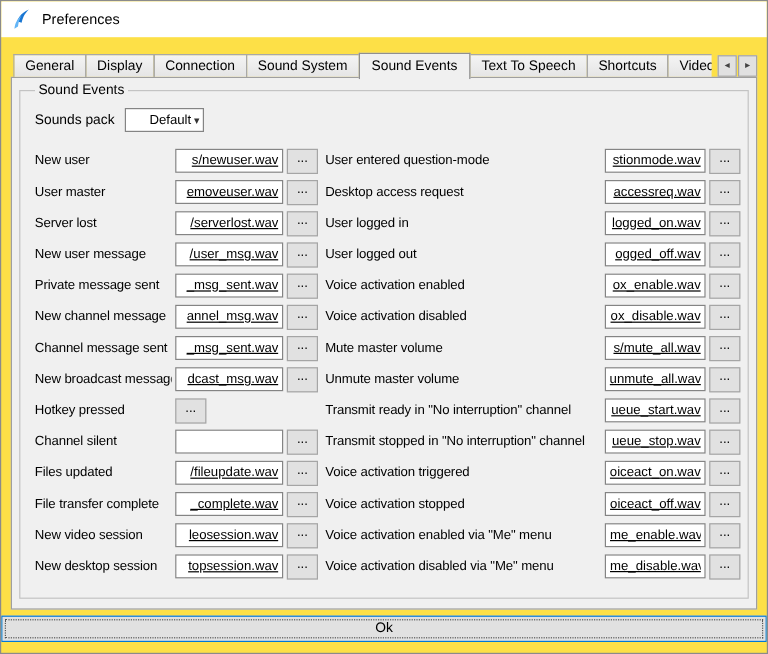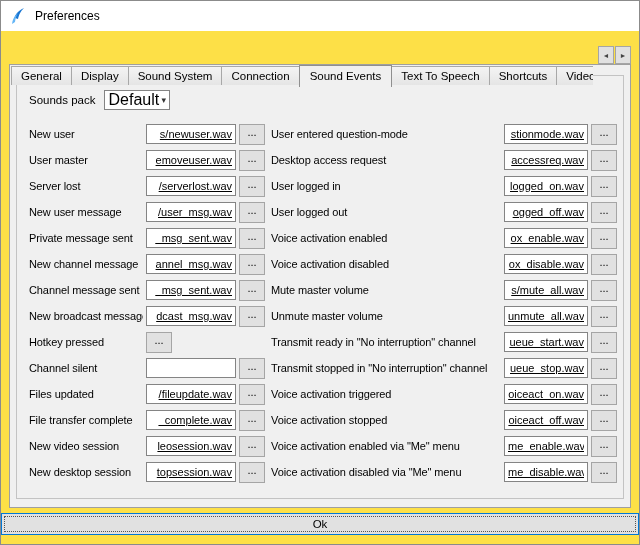--- a/index.html
+++ b/index.html
@@ -24,21 +24,20 @@
     padding: 0 8px; gap: 8px;
   }
   .app-icon { width: 18px; height: 18px; display: inline-flex; }
   .title { font-size: 12px; }
   
   .tabbar {
     position: absolute; top: 41px; left: 10px; right: 46px; height: 24px;
     display: flex; align-items: flex-end;
     overflow: hidden; white-space: nowrap;
     z-index: 4;
-    margin-top: 21px;
   }
   .tab {
     flex: 0 0 auto;
     padding: 3px 9px;
     margin-bottom: 2px;
     background: linear-gradient(#f4f4f4, #e5e5e5);
     border: 1px solid #a8a8a8;
     border-bottom: none;
     cursor: default;
   }
@@ -78,21 +77,21 @@
     padding: 0 3px; margin-left: 4px;
   }
   .packrow { display: flex; align-items: center; gap: 8px; margin: 4px 0 10px 4px; height: 22px; }
   .combo {
     display: inline-flex; align-items: center;
     width: 66px; height: 20px;
     background: #fff;
     border: 1px solid #848484;
     cursor: default;
   }
-  .combo-text { flex: 1; padding-left: 4px; font-size: 16px; }
+  .combo-text { flex: 1; padding-left: 20px; font-size: 11px; }
   .combo-arrow { width: 15px; text-align: center; font-size: 9px; color: #333; }
   
   .columns { display: flex; gap: 6px; padding-left: 4px; }
   .col { display: flex; flex-direction: column; }
   .col.left  { width: 236px; }
   .col.right { width: 346px; }
   .row {
     display: grid; align-items: center;
     height: 26px; column-gap: 3px;
   }
@@ -148,22 +147,22 @@
         <path d="M4 16 C5 9 8 4 15 1 C11 5 10 8 9 12 L6 11 Z" fill="#1976d2"></path>
         <path d="M3 17 C3.5 13 5 9 9 6 C7 9 6.5 12 6 15 Z" fill="#64b5f6"></path>
       </svg>
     </span>
     <span class="title">Preferences</span>
   </div>
 
   <div class="tabbar" id="tab-list">
       <div class="tab"><span class="tab-text">General</span></div>
       <div class="tab"><span class="tab-text">Display</span></div>
+      <div class="tab"><span class="tab-text">Connection</span></div>
       <div class="tab"><span class="tab-text">Sound System</span></div>
-      <div class="tab"><span class="tab-text">Connection</span></div>
       <div class="tab active"><span class="tab-text">Sound Events</span></div>
       <div class="tab"><span class="tab-text">Text To Speech</span></div>
       <div class="tab"><span class="tab-text">Shortcuts</span></div>
       <div class="tab"><span class="tab-text">Video</span></div>
     </div>
   <button class="tabscroll left">◄</button>
   <button class="tabscroll right">►</button>
 
   <div class="pane">
     <fieldset class="groupbox">

